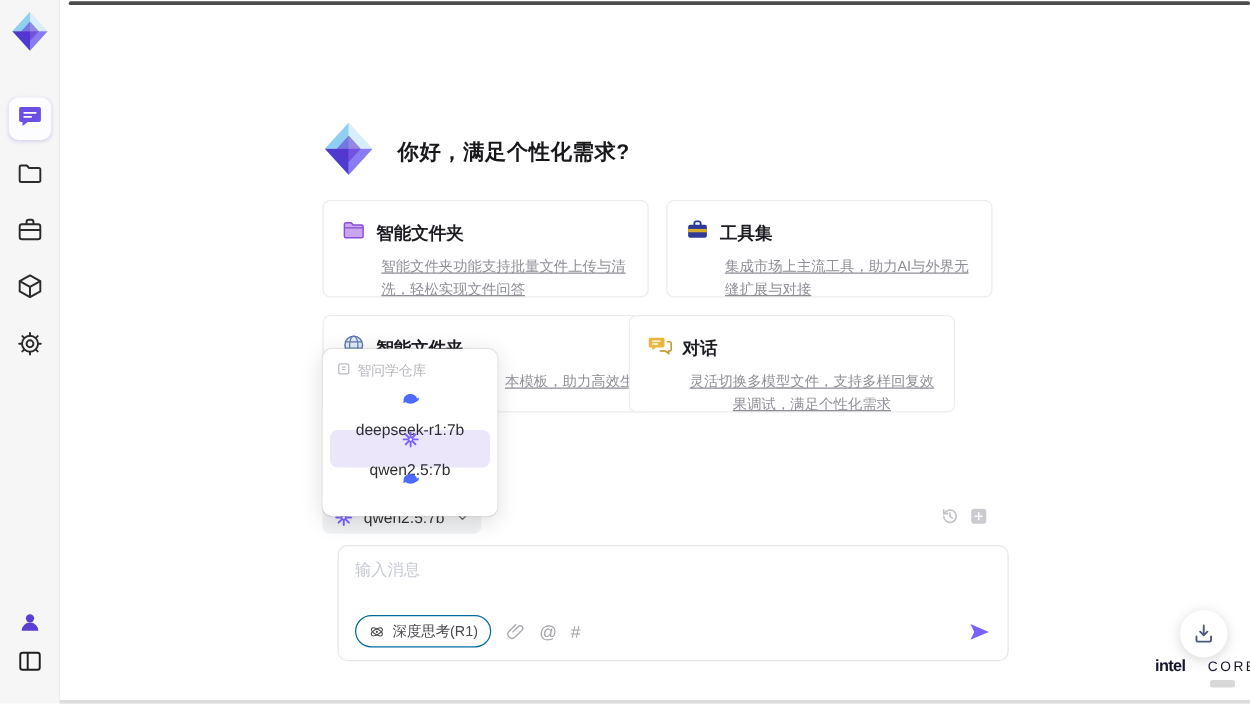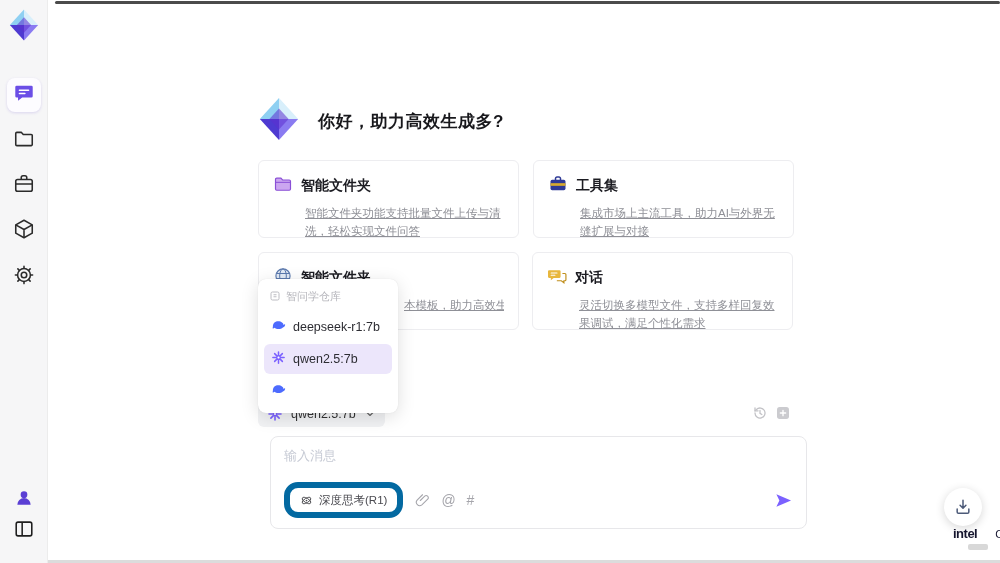--- a/index.html
+++ b/index.html
@@ -26,61 +26,61 @@
   .greeting-text { font-size:17px; font-weight:700; color:#18181c; letter-spacing:.5px; }
 
   .card { position:absolute; width:261px; height:78px; background:#fff; border:1px solid #ededf0;
           border-radius:6px; padding:13px 14px; cursor:pointer; }
   .card-head { display:flex; align-items:center; gap:8px; }
   .card-head svg { width:20px; height:20px; flex:0 0 auto; }
   .card-title { font-size:14px; font-weight:700; color:#1c1c22; }
   .card-desc { margin-top:7px; margin-left:32px; font-size:11.5px; line-height:1.55; color:#8f9097;text-decoration:underline; }
   .card-desc.clip { white-space:nowrap; overflow:hidden; text-indent:99px; }
   .card1 { left:258px; top:160px; } .card2 { left:533px; top:160px; }
-  .card3 { left:258px; top:252px; } .card4 { left:532px; top:252px; }
+  .card3 { left:258px; top:252px; } .card4 { left:503px; top:252px;text-align:center; }
 
   
   .dropdown { position:absolute; left:258px; top:279px; width:140px; background:#fff; border-radius:8px;
               box-shadow:0 4px 18px rgba(0,0,0,.13), 0 0 1px rgba(0,0,0,.12); padding:7px 6px; z-index:30; }
   .dd-header { display:flex; align-items:center; gap:5px; padding:3px 5px 6px 5px; font-size:11px; color:#b6b6bc; }
   .dd-item { display:flex; align-items:center; gap:7px; height:30px; margin-top:2px; padding:0 7px;
-             border-radius:6px; font-size:12.5px; color:#2d2d33; cursor:pointer; }
+             border-radius:6px; font-size:12.5px; color:#2d2d33; cursor:pointer;flex-direction:column; }
   .dd-item.selected { background:#ece6fb; }
   .dd-item svg { width:15px; height:15px; flex:0 0 auto; }
 
   
   .model-btn { position:absolute; left:258px; top:400px; height:27px; padding:0 9px; background:#f1f2f4;
                border-radius:6px; display:flex; align-items:center; gap:8px; font-size:12.5px; color:#333;
                cursor:pointer; z-index:10; }
   .model-btn svg.qi { width:16px; height:16px; }
   .model-btn svg.ch { width:12px; height:12px; }
   .row-icons { position:absolute; top:405px; left:752px; display:flex; gap:7px; z-index:10; }
   .row-icons .ric { width:16px; height:16px; cursor:pointer; }
 
   
   .input-box { position:absolute; left:270px; top:436px; width:537px; height:93px; background:#fff;
                border:1px solid #e7e7ea; border-radius:8px; }
   .input-box textarea { position:absolute; left:13px; top:10px; width:505px; height:40px; border:none; outline:none;
                resize:none; font-family:inherit; font-size:13px; color:#333; background:transparent; }
   .input-box textarea::placeholder { color:#c6cad4; }
   .input-actions { position:absolute; left:13px; right:13px; bottom:10px; display:flex; align-items:center; gap:11px; }
-  .pill { display:flex; align-items:center; gap:6px; height:14px; padding:12px 10px; border:6px solid #0369a1;
+  .pill { display:flex; align-items:center; gap:6px; height:14px; padding:12px 10px; border:1px solid #0369a1;
           border-radius:14px; font-size:11.5px; color:#4a4a50; cursor:pointer; background:#fff; }
   .pill svg { width:13px; height:13px; }
   .ia-icon { width:16px; height:16px; color:#a5a5ab; cursor:pointer; display:flex; align-items:center; justify-content:center; }
   .ia-glyph { font-size:14px; color:#a5a5ab; cursor:pointer; line-height:16px; }
   .spacer { flex:1; }
   .send { width:19px; height:19px; cursor:pointer; }
 
   
   .fab { position:absolute; left:944px; top:488px; width:38px; height:38px; border-radius:50%; background:#fff;
          box-shadow:0 2px 10px rgba(0,0,0,.16); display:flex; align-items:center; justify-content:center; cursor:pointer; }
   .fab svg { width:20px; height:20px; }
   .intel { position:absolute; left:924px; top:524px; width:80px; text-align:center; color:#15152e; }
-  .intel .brand { font-size:13px; font-weight:700; letter-spacing:-.5px;margin-left:29px; }
+  .intel .brand { font-size:13px; font-weight:700; letter-spacing:-.5px; }
   .intel .product { font-size:11px; letter-spacing:2px; margin-left:18px; }
   .intel .tier { width:20px; height:6px; background:#d8d8d8; border-radius:2px; margin:2px 0 0 44px; }
 </style>
 </head>
 <body>
 
 <div id="app">
   <div class="top-strip"></div>
   <div class="bottom-strip"></div>
 
@@ -170,21 +170,21 @@
   <div class="greeting">
     <span>
       <svg viewBox="0 0 48 48">
         <polygon points="24,2 4,24 24,24" fill="#8fd0f2"></polygon>
         <polygon points="24,2 44,24 24,24" fill="#d8effb"></polygon>
         <polygon points="44,24 24,46 24,24" fill="#8a7bf1"></polygon>
         <polygon points="4,24 24,46 24,24" fill="#4e3ad1"></polygon>
         <polygon points="24,13 34,24 24,35 14,24" fill="#5d2fd0" opacity="0.55"></polygon>
       </svg>
     </span>
-    <span class="greeting-text">你好，助力高效生成多?</span>
+    <span class="greeting-text">你好，满足个性化需求?</span>
   </div>
 
   <div class="card card1">
     <div class="card-head">
       <span>
         <svg viewBox="0 0 24 24">
           <path d="M3 6.5 a1.5 1.5 0 0 1 1.5 -1.5 h5 l2 2.2 h8 A1.5 1.5 0 0 1 21 8.7 V18 a1.5 1.5 0 0 1 -1.5 1.5 h-15 A1.5 1.5 0 0 1 3 18 Z" fill="#cba6f0" stroke="#8a4fd6" stroke-width="1.4"></path>
           <path d="M3 10 h18" stroke="#8a4fd6" stroke-width="1.2"></path>
         </svg>
       </span>

